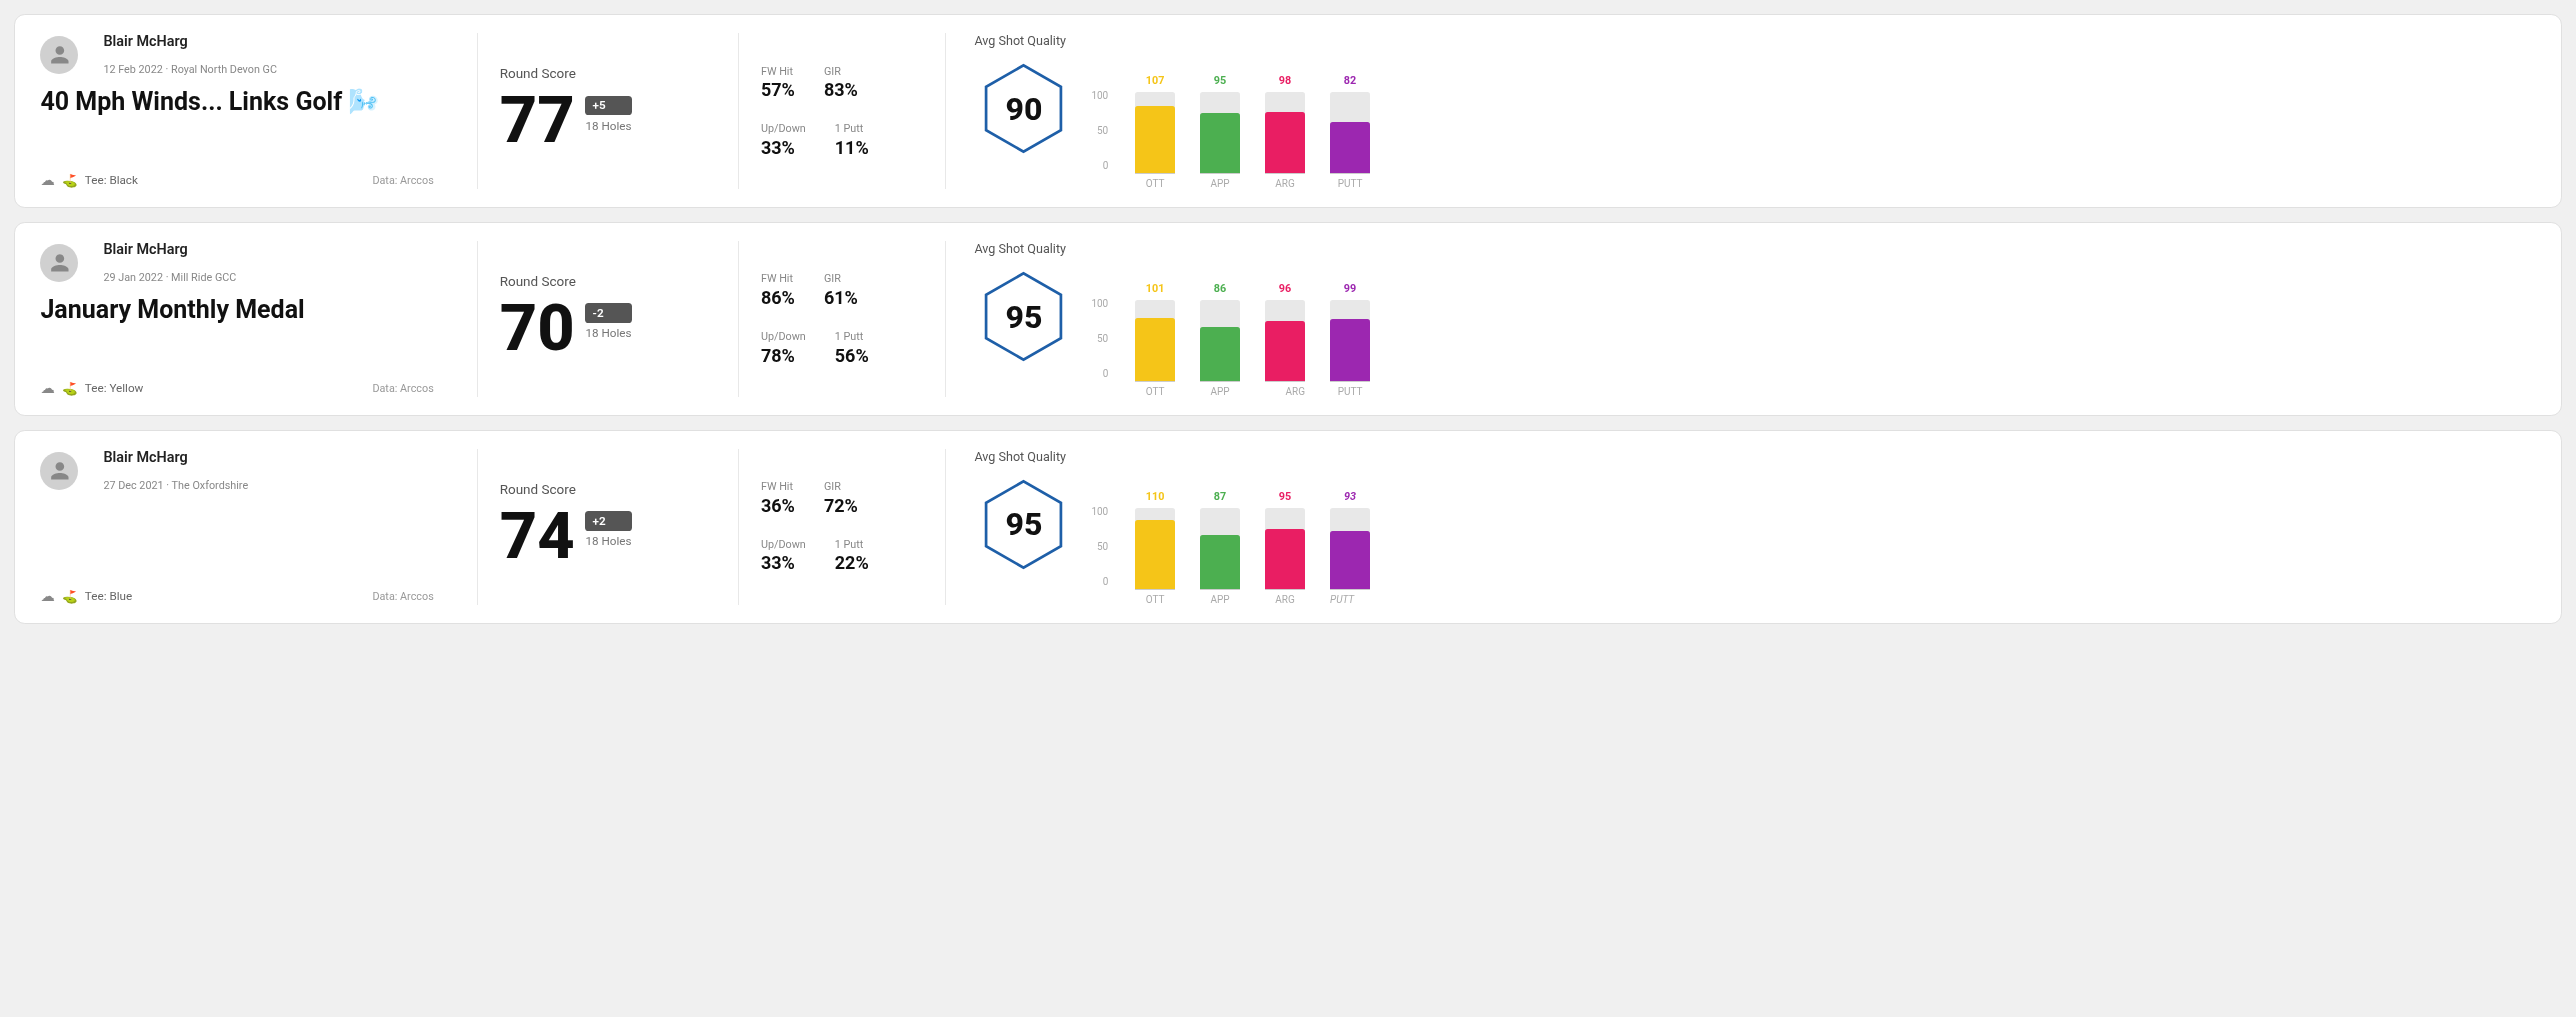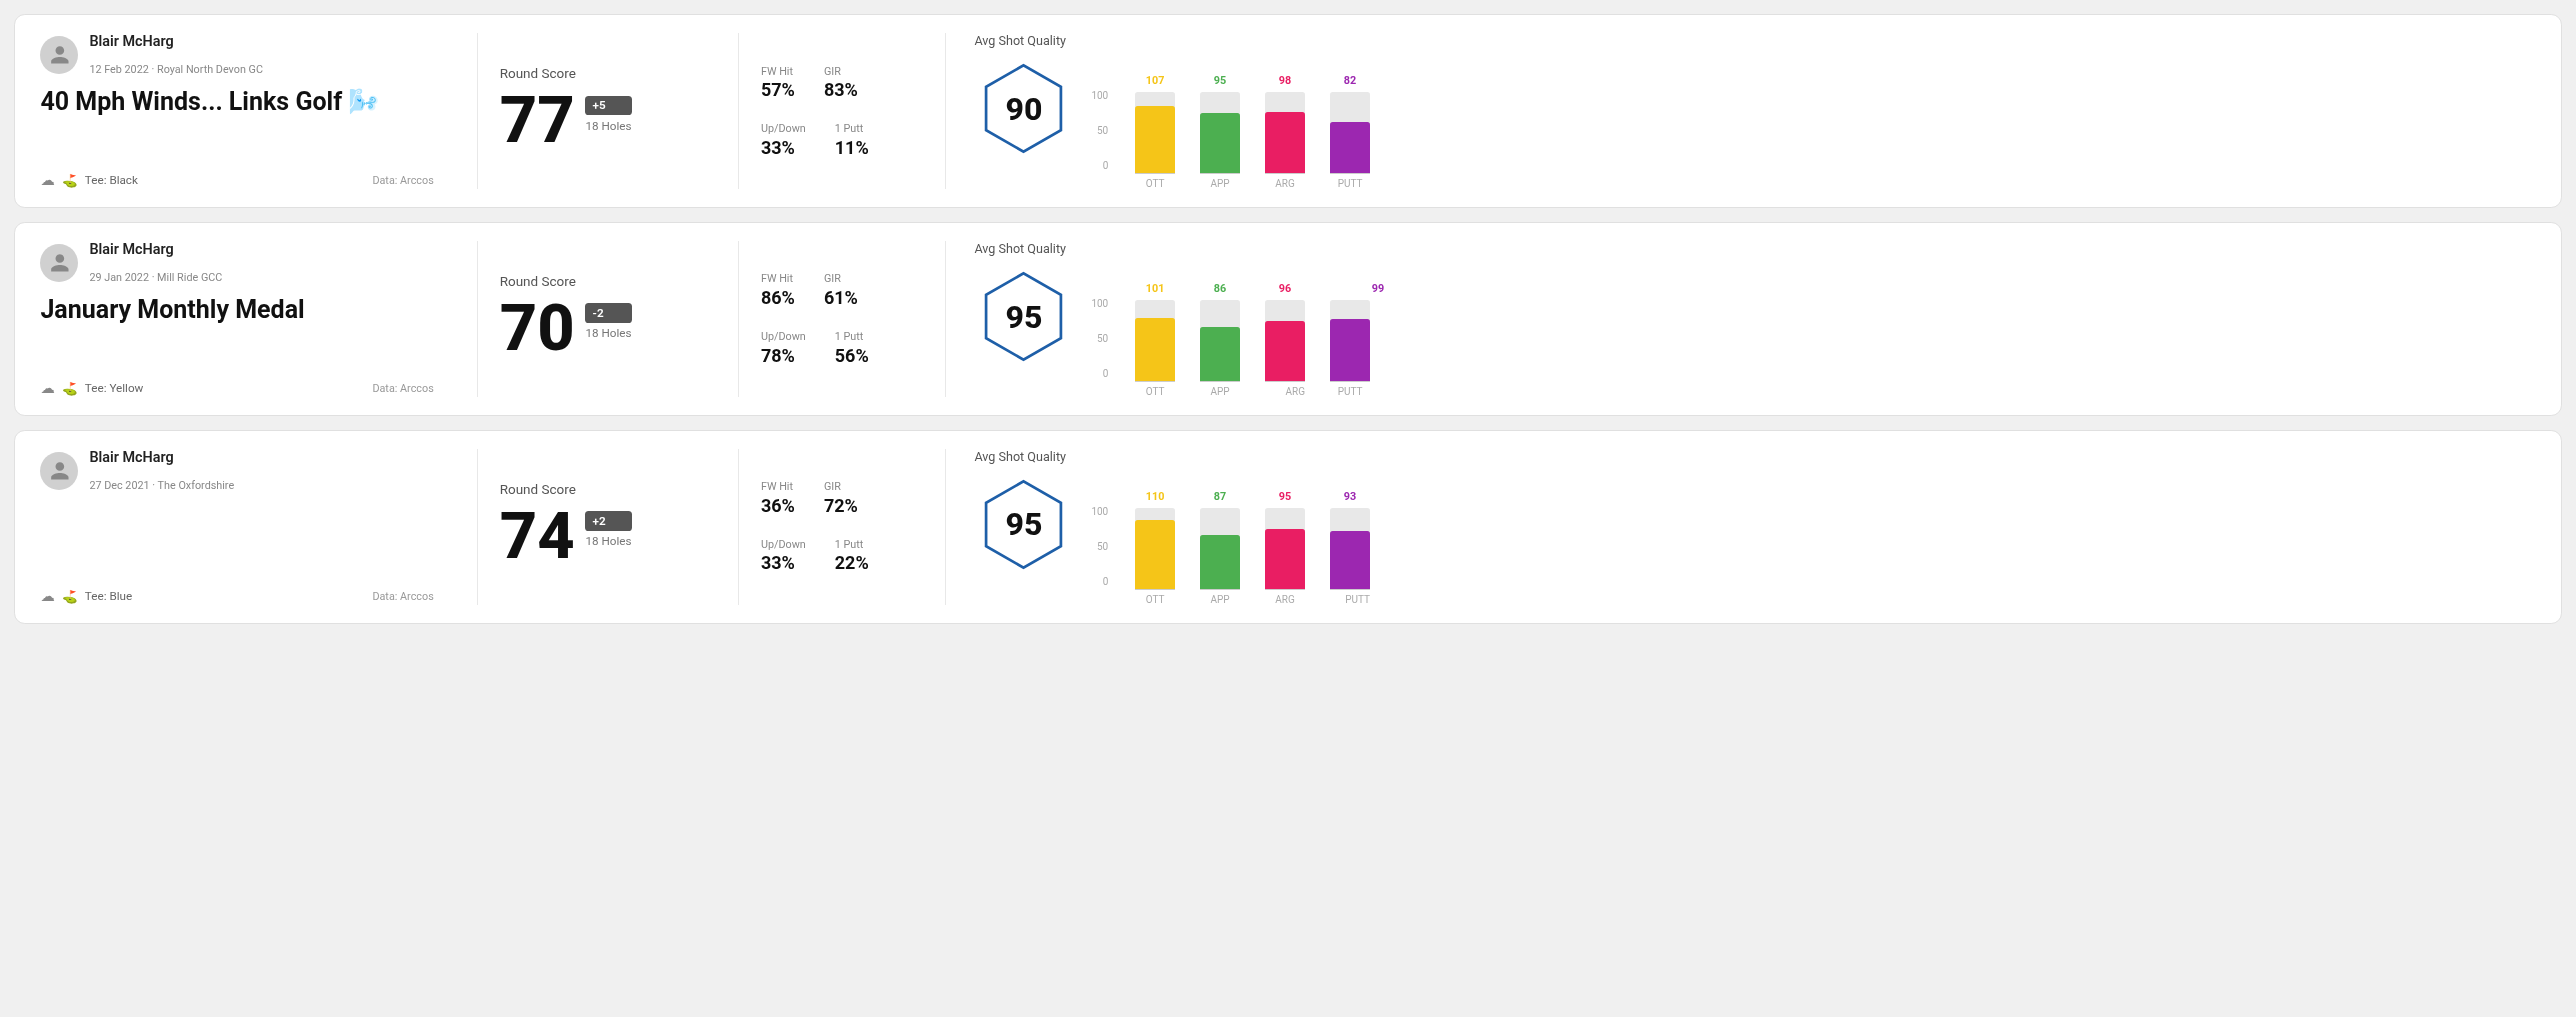--- a/index.html
+++ b/index.html
@@ -22,21 +22,21 @@
     .left-section {
       flex: 0 0 415px;
       display: flex;
       flex-direction: column;
       justify-content: space-between;
       padding-right: 21.7px;
     }
     .user-info {
       display: flex;
       align-items: center;
-      gap: 11px;
+      gap: 25px;
       margin-bottom: 9px;
     }
     .avatar {
       width: 38px;
       height: 38px;
       border-radius: 50%;
       background: #d0d0d0;
       display: flex;
       align-items: center;
       justify-content: center;
@@ -432,21 +432,21 @@
                 </div>
                 <div style="display:flex;flex-direction:column;align-items:flex-end;position:relative;">
                   <span style="font-size:10.8px;font-weight:700;color:#e91e63;position:absolute;top:-18px;left:50%;transform:translateX(-50%);white-space:nowrap;">96</span>
                   <div style="width:40px;height:81px;background:#e8e8e8;border-radius:2.7px 2.7px 0 0;position:relative;overflow:hidden;">
                     <div style="width:100%;height:60px;background:#e91e63;position:absolute;bottom:0;border-radius:2.7px 2.7px 0 0;"></div>
                   </div>
                   <div style="width:100%;height:0.9px;background:#ccc;margin-bottom:3.6px;"></div>
                   <span style="font-size:10px;color:#aaa;">ARG</span>
                 </div>
                 <div style="display:flex;flex-direction:column;align-items:center;position:relative;">
-                  <span style="font-size:10.8px;font-weight:700;color:#9c27b0;position:absolute;top:-18px;left:50%;transform:translateX(-50%);white-space:nowrap;margin-left:28px;">99</span>
+                  <span style="font-size:10.8px;font-weight:700;color:#9c27b0;position:absolute;top:-18px;left:50%;transform:translateX(-50%);white-space:nowrap;">99</span>
                   <div style="width:40px;height:81px;background:#e8e8e8;border-radius:2.7px 2.7px 0 0;position:relative;overflow:hidden;">
                     <div style="width:100%;height:62px;background:#9c27b0;position:absolute;bottom:0;border-radius:2.7px 2.7px 0 0;"></div>
                   </div>
                   <div style="width:100%;height:0.9px;background:#ccc;margin-bottom:3.6px;"></div>
                   <span style="font-size:10px;color:#aaa;">PUTT</span>
                 </div>
               </div>
           </div>
         </div>
       </div>
@@ -552,21 +552,21 @@
                   <span style="font-size:10px;color:#aaa;">APP</span>
                 </div>
                 <div style="display:flex;flex-direction:column;align-items:center;position:relative;">
                   <span style="font-size:10.8px;font-weight:700;color:#e91e63;position:absolute;top:-18px;left:50%;transform:translateX(-50%);white-space:nowrap;">95</span>
                   <div style="width:40px;height:81px;background:#e8e8e8;border-radius:2.7px 2.7px 0 0;position:relative;overflow:hidden;">
                     <div style="width:100%;height:60px;background:#e91e63;position:absolute;bottom:0;border-radius:2.7px 2.7px 0 0;"></div>
                   </div>
                   <div style="width:100%;height:0.9px;background:#ccc;margin-bottom:3.6px;"></div>
                   <span style="font-size:10px;color:#aaa;">ARG</span>
                 </div>
-                <div style="display:flex;flex-direction:column;align-items:flex-end;position:relative;">
+                <div style="display:flex;flex-direction:column;align-items:flex-start;position:relative;font-style:italic;">
                   <span style="font-size:10.8px;font-weight:700;color:#9c27b0;position:absolute;top:-18px;left:50%;transform:translateX(-50%);white-space:nowrap;">93</span>
                   <div style="width:40px;height:81px;background:#e8e8e8;border-radius:2.7px 2.7px 0 0;position:relative;overflow:hidden;">
                     <div style="width:100%;height:58px;background:#9c27b0;position:absolute;bottom:0;border-radius:2.7px 2.7px 0 0;"></div>
                   </div>
                   <div style="width:100%;height:0.9px;background:#ccc;margin-bottom:3.6px;"></div>
                   <span style="font-size:10px;color:#aaa;">PUTT</span>
                 </div>
               </div>
           </div>
         </div>

